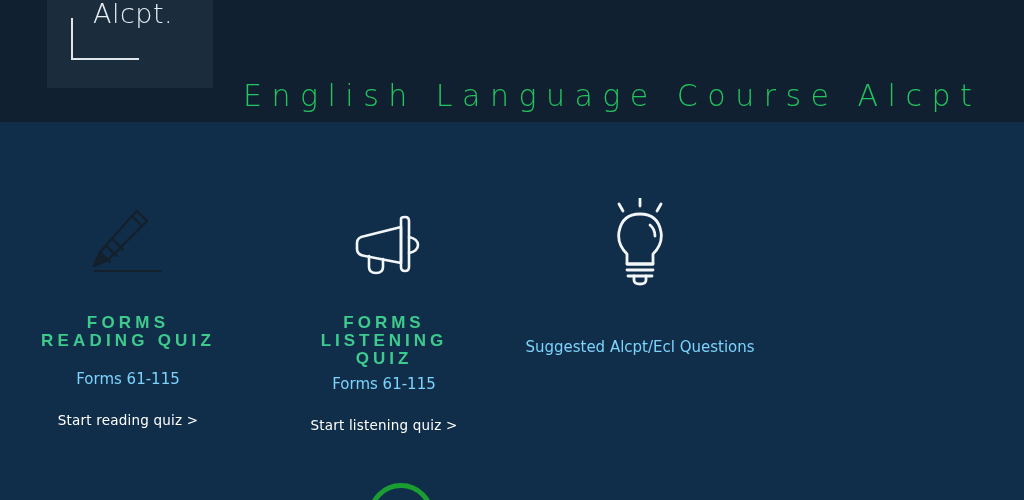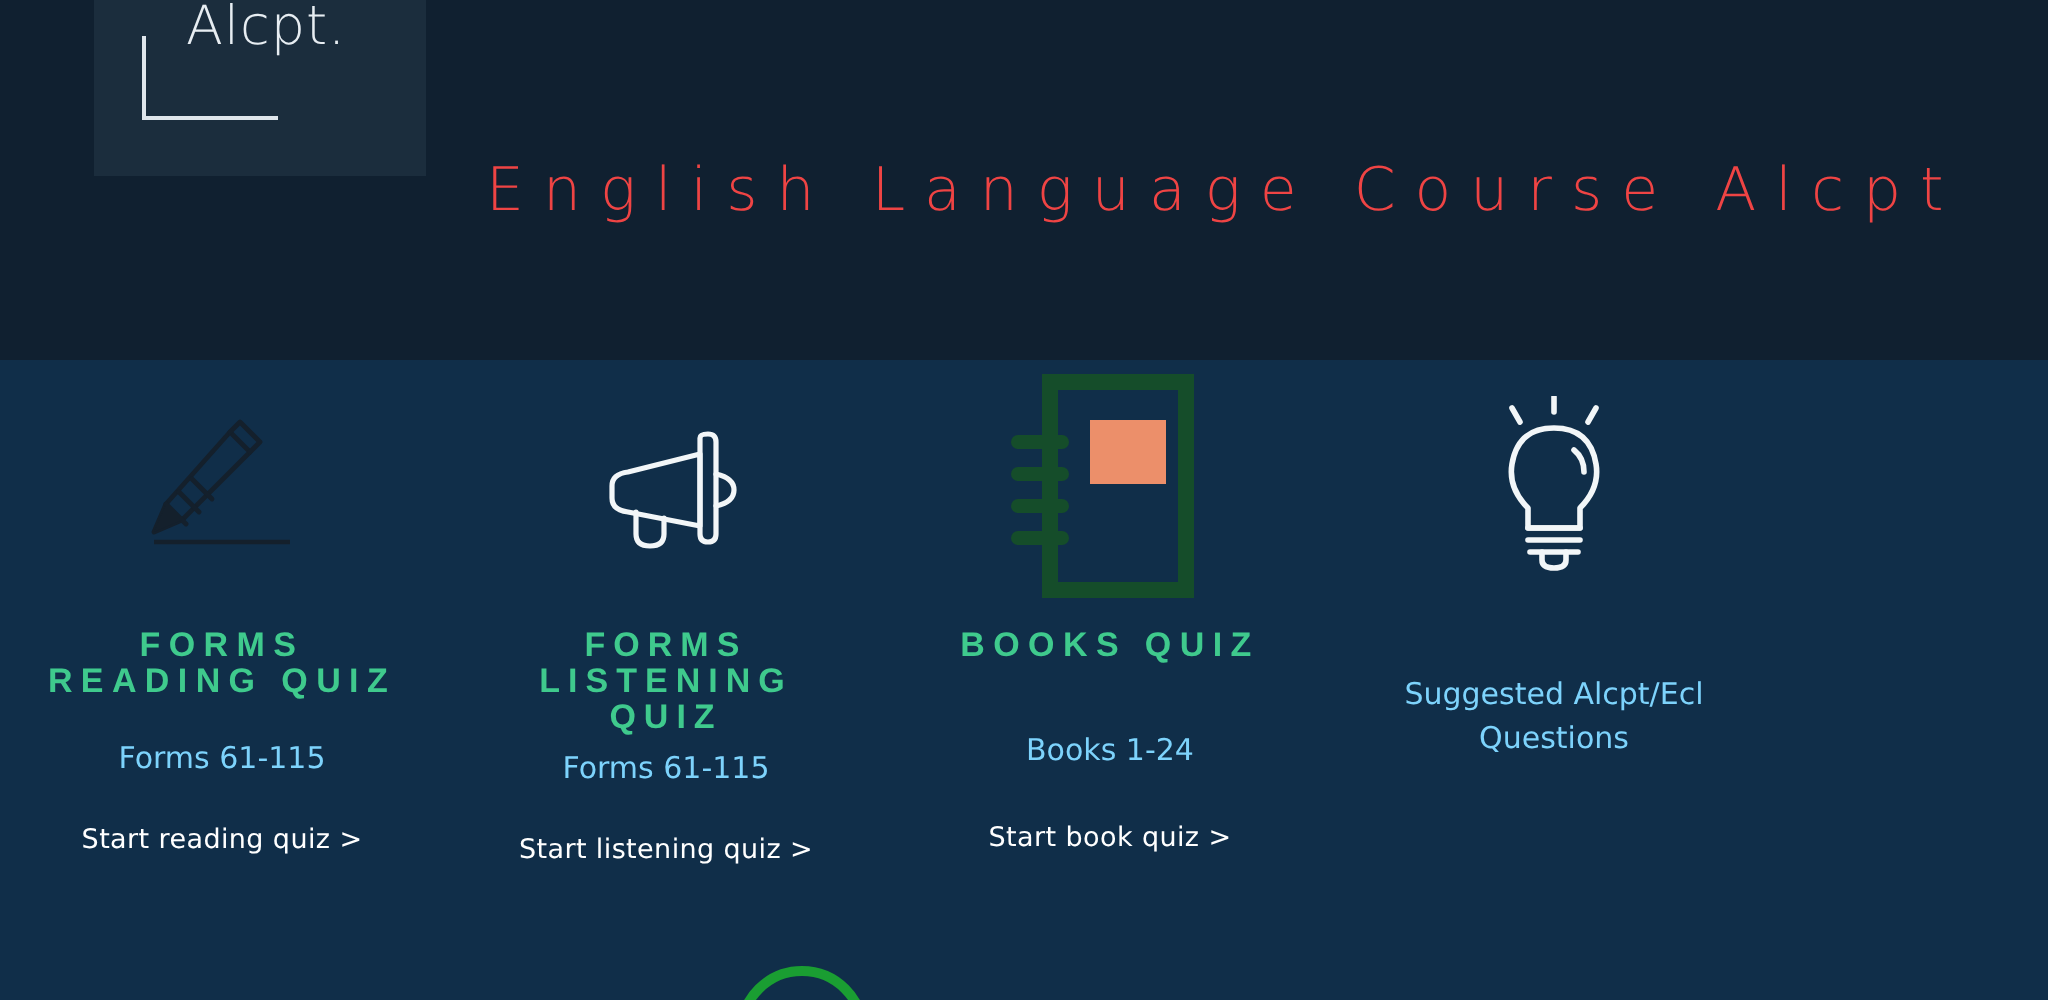--- a/index.html
+++ b/index.html
@@ -14,21 +14,21 @@
     background: #102e49;
     font-family: "Liberation Sans", sans-serif;
     position: relative;
   }
 
   
   .header {
     position: absolute;
     left: 0; top: 0;
     width: 1024px;
-    height: 180px;
+    height: 122px;
     background: #102030;
     overflow: hidden;
   }
 
   .logo-box {
     position: absolute;
     left: 47px;
     top: -40px;
     width: 166px;
     height: 128px;
@@ -54,21 +54,21 @@
     font-weight: 300;
     letter-spacing: 0.5px;
     white-space: nowrap;
     font-family: "DejaVu Sans", sans-serif;
   }
 
   .site-title {
     position: absolute;
     left: 243px;
     top: 78px;
-    color: #ef4444;
+    color: #22c55e;
     font-size: 30px;
     font-weight: 300;
     letter-spacing: 9.5px;
     white-space: nowrap;
     font-family: "DejaVu Sans", sans-serif;
   }
 
   
   .cards {
     position: absolute;
@@ -194,37 +194,20 @@
         </g>
       </svg>
     </div>
     <div class="card-title">FORMS
 LISTENING
 QUIZ</div>
     <div class="card-sub">Forms 61-115</div>
     <div class="card-link">Start listening quiz &gt;</div>
   </div>
 
-  <div class="card card-3">
-    <div class="card-icon">
-      <svg width="104" height="118" viewBox="0 0 104 118">
-        <rect x="22" y="6" width="68" height="104" fill="none" stroke="#154d2a" stroke-width="8"></rect>
-        <g stroke="#154d2a" stroke-width="7" stroke-linecap="round">
-          <path d="M6 36 L28 36"></path>
-          <path d="M6 52 L28 52"></path>
-          <path d="M6 68 L28 68"></path>
-          <path d="M6 84 L28 84"></path>
-        </g>
-        <rect x="42" y="25" width="38" height="32" fill="#ec8f6a"></rect>
-      </svg>
-    </div>
-    <div class="card-title">BOOKS QUIZ</div>
-    <div class="card-sub">Books 1-24</div>
-    <div class="card-link">Start book quiz &gt;</div>
-  </div>
 
   <div class="card card-4">
     <div class="card-icon">
       <svg width="80" height="92" viewBox="0 0 80 92">
         <g fill="none" stroke="#f2f6f8" stroke-width="2.8" stroke-linecap="round" stroke-linejoin="round">
           <path d="M40 8 L40 0.5"></path>
           <path d="M23 13 L19 6"></path>
           <path d="M57 13 L61 6"></path>
           <path d="M40 16 Q22 16 19 34 Q17 46 27 56 L27 66 L53 66 L53 56 Q63 46 61 34 Q58 16 40 16 Z"></path>
           <path d="M50 27 Q55 31 55 38"></path>

